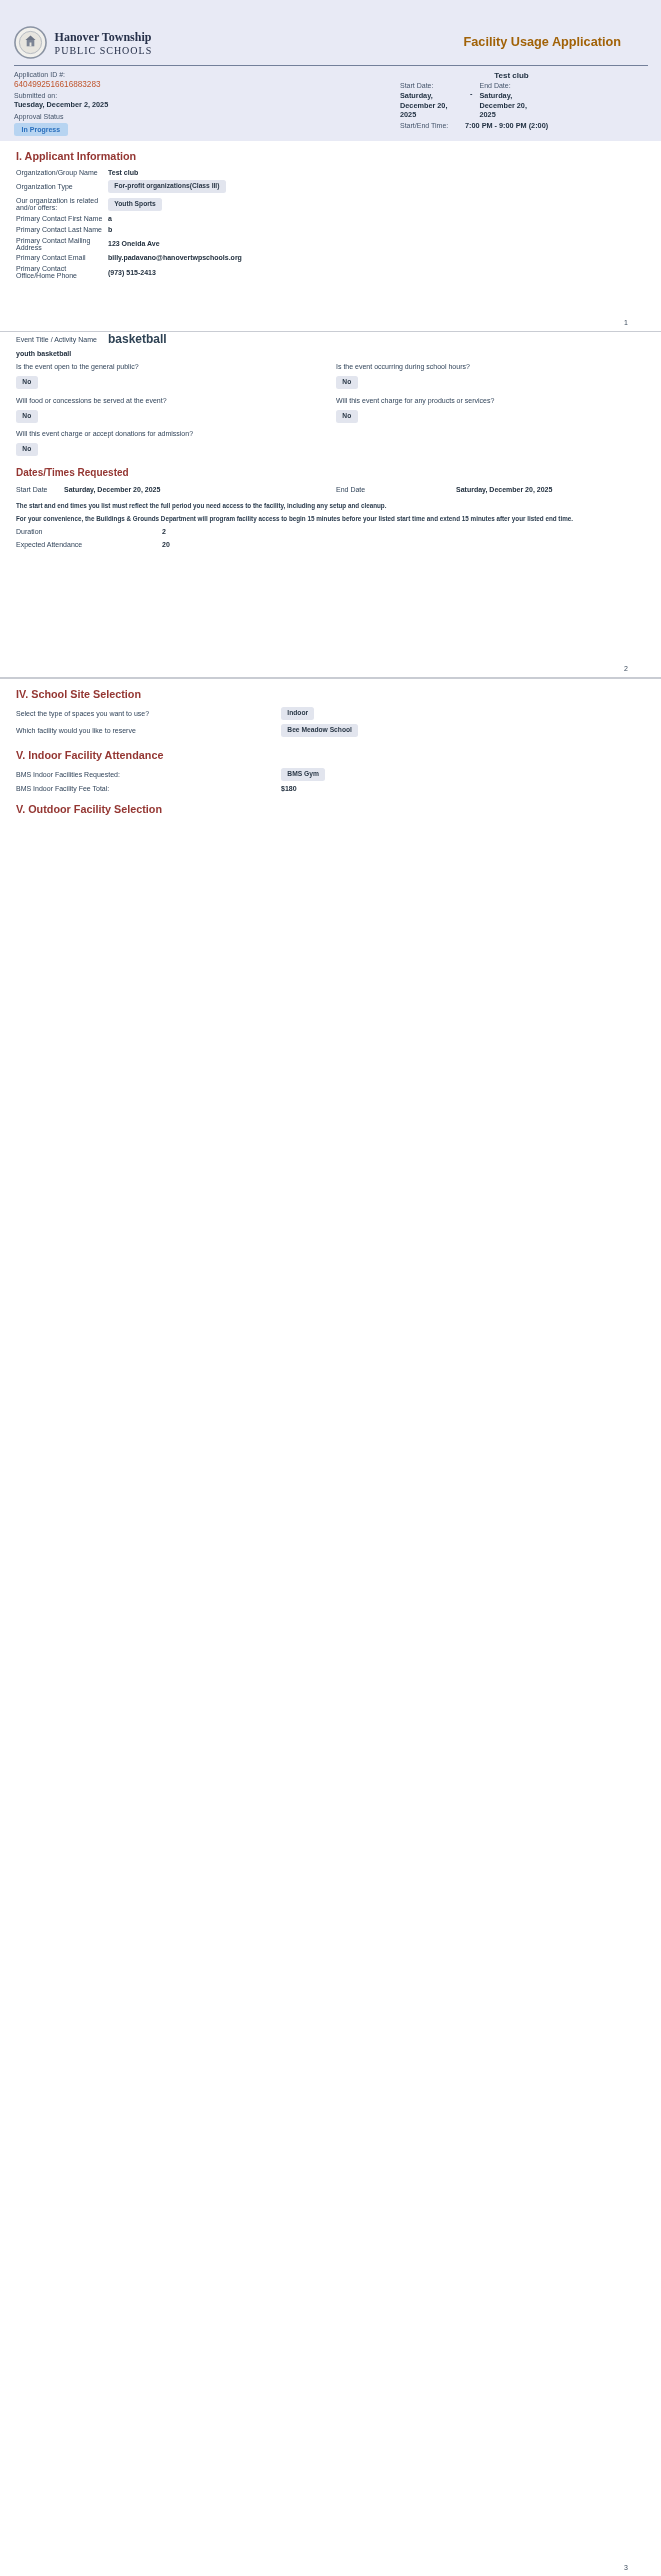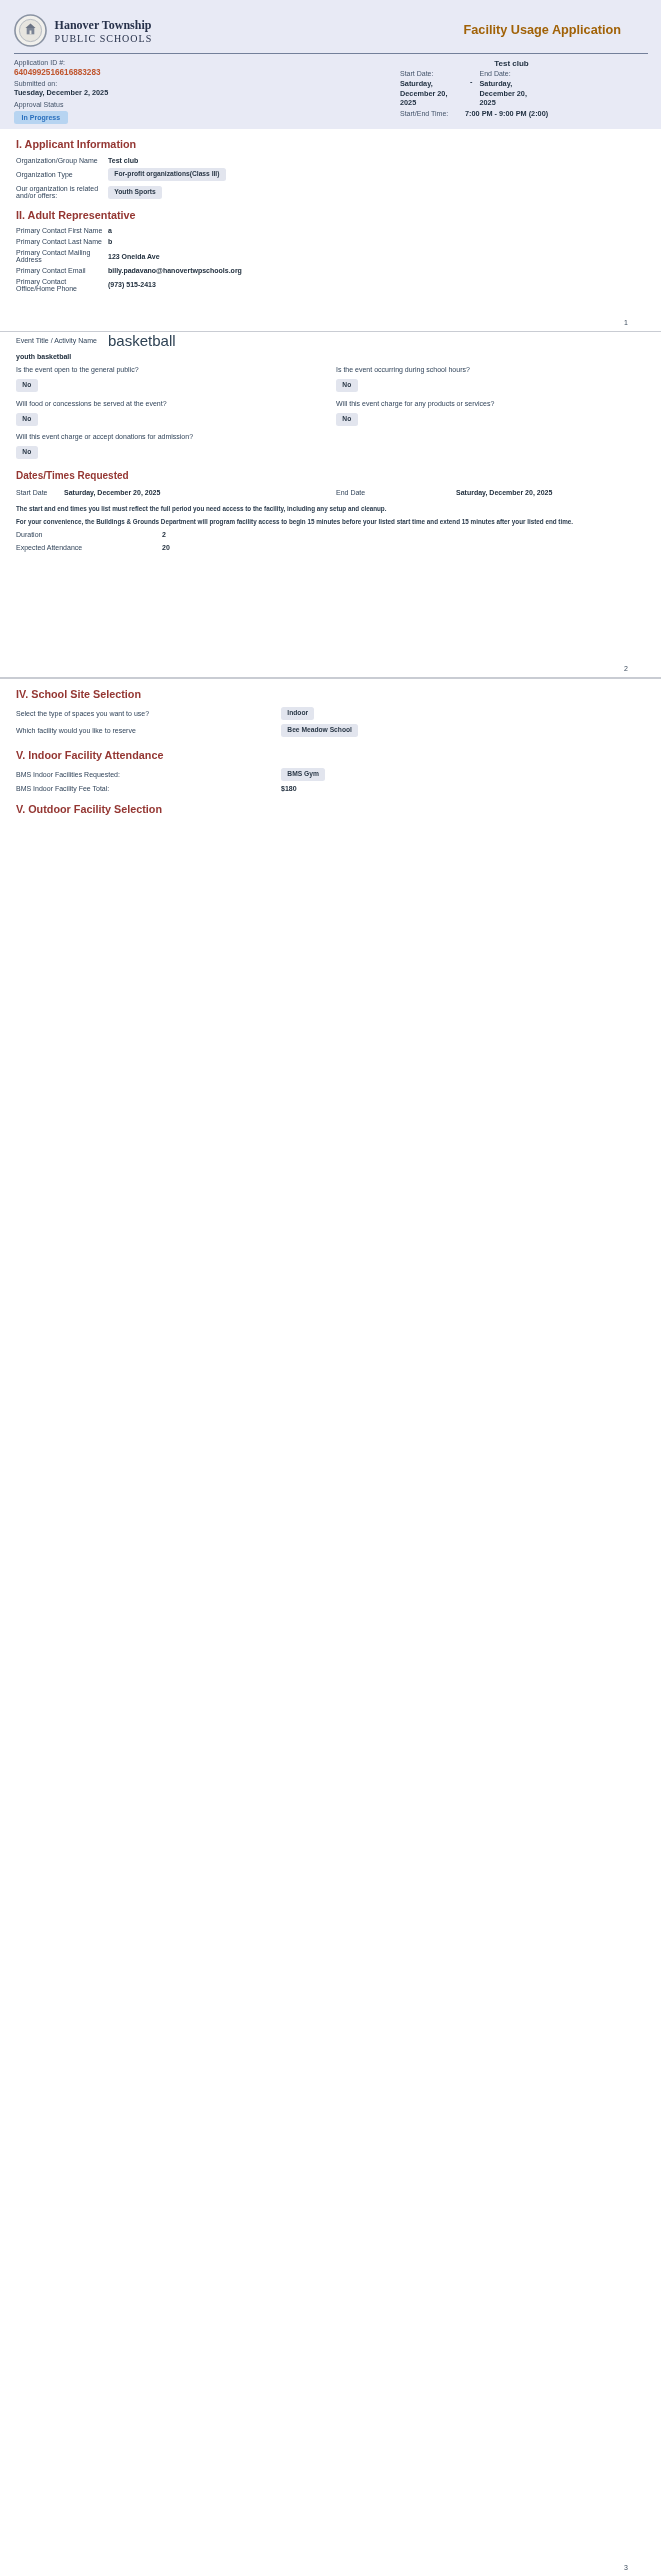--- a/index.html
+++ b/index.html
@@ -12,33 +12,33 @@
   }
 
   .page { position:relative; overflow:hidden; background:#ffffff; }
   .page-1 { height:331px; }
   .page-2 { height:345px; }
   .page-3 { height:1897px; }
   .page-sep { height:1.3px; background:#c9ccd3; }
   .page-num { position:absolute; right:34px; bottom:5px; font-size:7px; color:#3a4a5c; }
 
   
-  .doc-header { background:#e8eaf5; padding:14px 14px 5px; }
+  .doc-header { background:#e8eaf5; padding:26px 14px 5px; }
   .header-top { display:flex; justify-content:space-between; align-items:flex-start; }
   .brand { display:flex; align-items:center; gap:7.6px; }
   .brand-text { font-family:"Liberation Serif", serif; color:#27314a; }
   .brand-line1 { font-size:12px; font-weight:bold; line-height:1.15; }
   .brand-line2 { font-size:10px; letter-spacing:1px; line-height:1.1; }
   .doc-title { font-size:12.7px; font-weight:bold; color:#a16207; margin:9px 27px 0 0; }
   .header-rule { border:none; border-top:0.6px solid #73809a; margin:3.8px 0 5px; }
 
   .meta { display:flex; justify-content:space-between; }
   .meta-label { font-size:7px; color:#44546a; line-height:1.2; }
   .meta-strong { font-size:7.3px; font-weight:bold; color:#1f2f40; line-height:1.2; }
-  .app-id { font-size:8.2px; font-weight:bold; color:#c0562e; margin:0.6px 0 3.2px; }
+  .app-id { font-size:8.2px; font-weight:normal; color:#c0562e; margin:0.6px 0 3.2px; }
   .submitted-value { margin:0.6px 0 3.2px; }
   .status-badge {
     display:inline-block; margin-top:1.9px;
     background:#b7d4f1; color:#2a6fbd;
     font-size:7px; font-weight:bold;
     padding:2.5px 7.6px; border-radius:2.5px; line-height:1.1;
   }
 
   .meta-right { width:248px; padding-right:5px; }
   .club-name { width:63px; margin-left:80px; text-align:center; font-size:8px; font-weight:bold; color:#1f2f40; margin-bottom:1.9px; }
@@ -62,21 +62,21 @@
   .row-label { width:92px; flex-shrink:0; font-size:7px; color:#31445a; padding-right:5px; }
   .row-label-wide { width:265px; flex-shrink:0; font-size:7px; color:#31445a; padding-right:5px; }
   .row-value { font-size:7px; font-weight:bold; color:#22303f; }
   .pill {
     display:inline-block; background:#e2e5ee; color:#2a3847;
     font-size:6.7px; font-weight:bold;
     padding:3.2px 6.3px; border-radius:2.5px; line-height:1;
   }
 
   .event-row { display:flex; align-items:center; margin-bottom:3.8px; }
-  .event-title-value { font-size:15px; color:#2e4254; }
+  .event-title-value { font-size:12px; color:#2e4254;font-weight:bold; }
   .event-subtitle { font-size:7px; font-weight:bold; color:#22303f; margin-bottom:6.3px; }
 
   .qa-grid { display:grid; grid-template-columns:320px 1fr; row-gap:7.6px; margin-top:2.5px; }
   .qa-label { font-size:7px; color:#31445a; max-width:203px; line-height:1.25; margin-bottom:3.2px; }
 
   .dates-row { display:flex; align-items:center; font-size:7px; margin-bottom:7.6px; }
   .dr-label { color:#31445a; }
   .dr-label-start { width:48px; }
   .dr-value-start { width:272px; font-weight:bold; color:#22303f; }
   .dr-label-end { width:120px; }
@@ -155,21 +155,20 @@
     </div>
     <div class="row">
       <div class="row-label">Organization Type</div>
       <span class="pill">For-profit organizations(Class III)</span>
     </div>
     <div class="row">
       <div class="row-label">Our organization is related and/or offers:</div>
       <span class="pill">Youth Sports</span>
     </div>
 
-    <h2 class="section-title mt2">II. Adult Representative</h2>
 
     <div class="row">
       <div class="row-label">Primary Contact First Name</div>
       <div class="row-value">a</div>
     </div>
     <div class="row">
       <div class="row-label">Primary Contact Last Name</div>
       <div class="row-value">b</div>
     </div>
     <div class="row">

